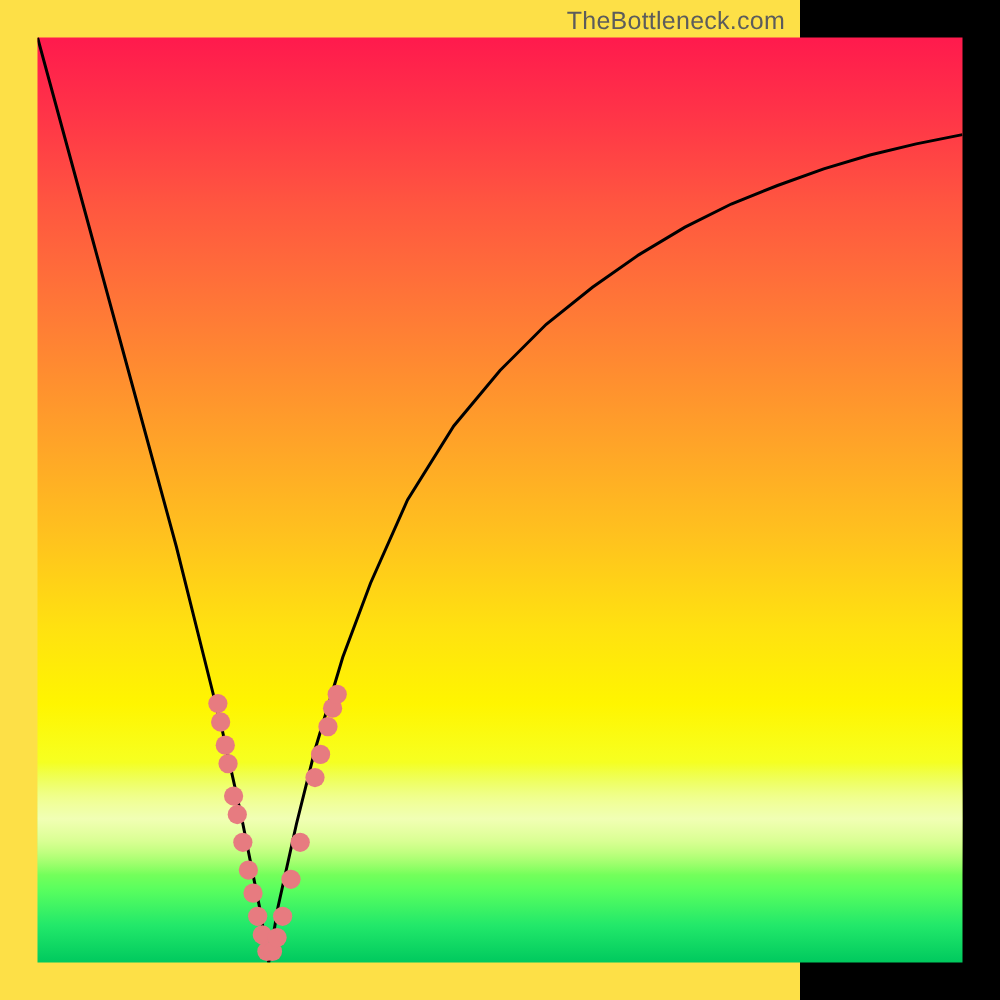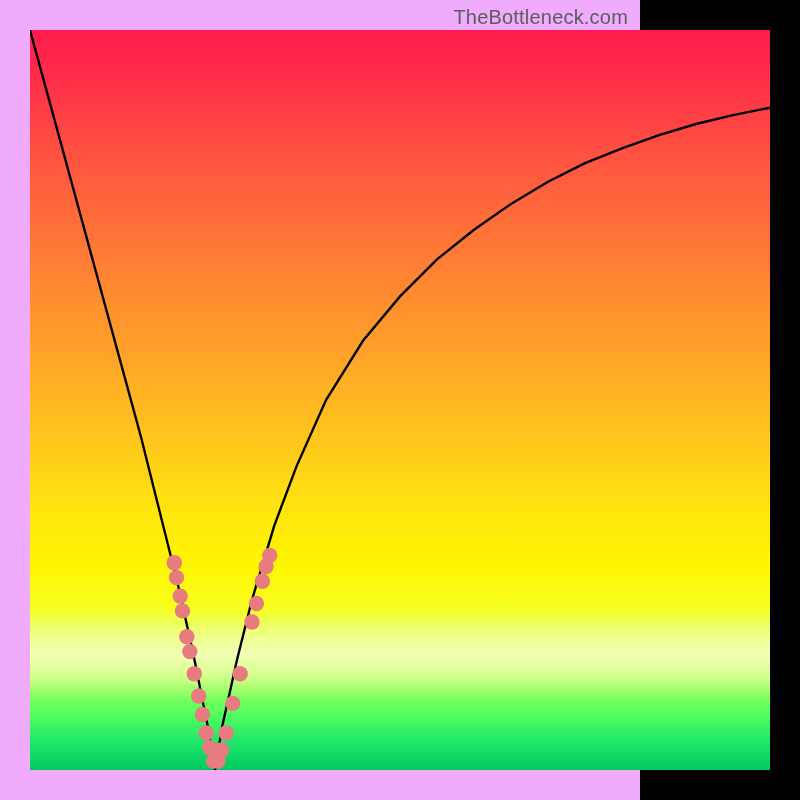--- a/index.html
+++ b/index.html
@@ -10,21 +10,21 @@
     overflow: hidden;
     background: #000;
     font-family: Arial, Helvetica, sans-serif;
   }
   .frame {
     position: absolute;
     left: 0;
     top: 0;
     width: 640px;
     height: 800px;
-    background: #f0abfc;
+    background: #fde047;
   }
   .plot {
     position: absolute;
     left: 30px;
     top: 30px;
     width: 740px;
     height: 740px;
     
     background: linear-gradient(to bottom,
       #ff1a4d 0%,

